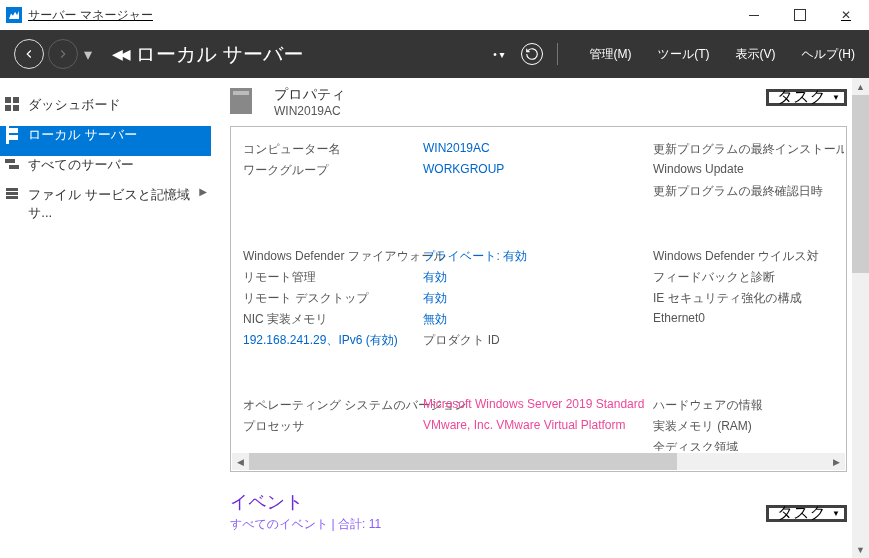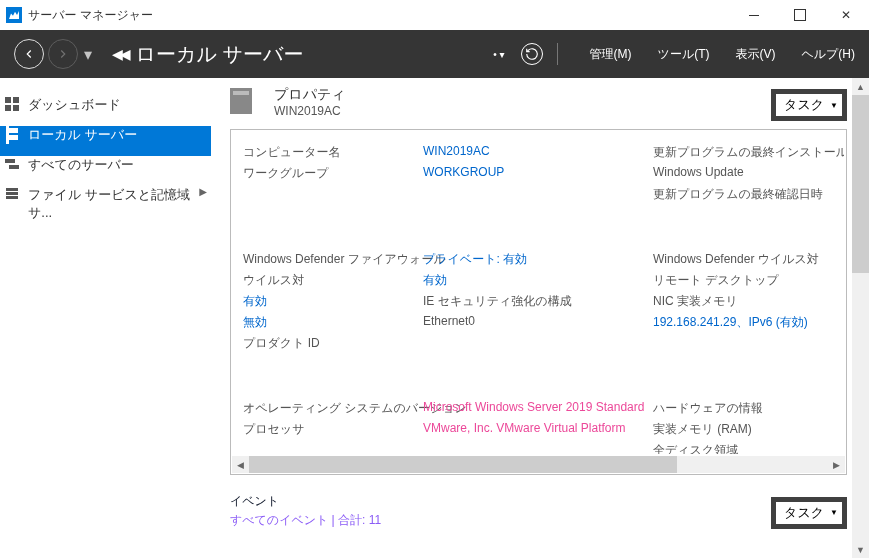--- a/index.html
+++ b/index.html
@@ -1,18 +1,18 @@
 <!DOCTYPE html>
 <html><head>
 <meta charset="utf-8">
 <style>
 * { margin: 0; padding: 0; box-sizing: border-box; font-family: "Yu Gothic UI", "Meiryo", "Segoe UI", sans-serif; }
 html, body { width: 869px; height: 558px; background: #fff; overflow: hidden; }
 
-.titlebar { height: 30px; display: flex; align-items: center; padding: 0 0 0 6px; background: #fff; }
+.titlebar { height: 30px; display: flex; align-items: center; padding: 0 0 0 6px; background: #fff; text-decoration: underline; }
 .titlebar .app-icon { width: 16px; height: 16px; background: #0078d7; margin-right: 6px; display: flex; align-items: center; justify-content: center; }
 .titlebar .app-icon::after { content: ""; width: 10px; height: 8px; background: #fff; clip-path: polygon(0 100%, 20% 30%, 40% 60%, 60% 10%, 80% 50%, 100% 0, 100% 100%); }
 .titlebar .title { font-size: 12px; color: #333; }
 .titlebar .spacer { flex: 1; }
 .titlebar .winbtn { width: 46px; height: 30px; display: flex; align-items: center; justify-content: center; font-size: 12px; color: #333; }
 .winbtn.min::before { content: ""; width: 10px; height: 1px; background: #333; }
 .winbtn.max::before { content: ""; width: 10px; height: 10px; border: 1px solid #333; }
 .winbtn.close::before { content: "✕"; font-size: 12px; }
 
 .ribbon { height: 48px; background: #353535; color: #fff; display: flex; align-items: center; padding: 0 14px; }
@@ -43,39 +43,39 @@
 
 .main { flex: 1; background: #fff; overflow: hidden; position: relative; }
 .main-inner { padding: 8px 22px 0 18px; height: 100%; overflow-y: auto; }
 
 .section-head { display: flex; align-items: flex-start; gap: 22px; margin-bottom: 8px; }
 .section-icon { width: 22px; height: 26px; background: #888; margin-top: 2px; position: relative; }
 .section-icon::after { content: ""; position: absolute; left: 3px; top: 3px; right: 3px; height: 4px; background: #bbb; }
 .section-title { font-size: 14px; color: #333; }
 .section-sub { font-size: 12px; color: #555; }
 .section-head .spacer { flex: 1; }
-.task-btn { border: 5px solid #404040; background: #fff; font-size: 13px; padding: 1px 18px 1px 8px; position: relative; display: flex; align-items: center; height: 32px; margin-top: 3px; }
+.task-btn { border: 3px solid #404040; background: #fff; font-size: 16px; padding: 1px 18px 1px 8px; position: relative; display: flex; align-items: center; height: 17px; margin-top: 3px; }
 .task-btn::after { content: "▼"; position: absolute; right: 4px; font-size: 8px; }
 
 .props-box { border: 1px solid #bbb; padding: 14px 2px 22px 12px; position: relative; height: 346px; }
 .props-scroll { overflow: hidden; height: 310px; }
 .props-grid { display: grid; grid-template-columns: 180px 230px 180px; column-gap: 0; row-gap: 4px; font-size: 12px; color: #555; }
 .props-grid .lbl { color: #555; white-space: nowrap; }
 .props-grid .val { color: #ec4899; white-space: nowrap; }
 .props-grid .val.link { color: #0066cc; }
 .props-grid .gap { grid-column: 1 / -1; height: 40px; }
 
 .hscroll { position: absolute; left: 1px; right: 1px; bottom: 1px; height: 17px; background: #f0f0f0; display: flex; align-items: center; }
 .hscroll .arrow { width: 17px; height: 17px; display: flex; align-items: center; justify-content: center; color: #666; font-size: 9px; }
 .hscroll .track { flex: 1; height: 17px; background: #f0f0f0; position: relative; }
 .hscroll .thumb { position: absolute; left: 0; width: 74%; height: 100%; background: #cdcdcd; }
 
 .events { margin-top: 18px; }
 .events-head { display: flex; align-items: center; }
-.events-title { font-size: 12px; color: #0f172a; }
+.events-title { font-size: 18px; color: #6d28d9; }
 .events-sub { font-size: 12px; color: #8b5cf6; margin-top: 2px; }
 
 .vscroll { position: absolute; right: 0; top: 0; bottom: 0; width: 17px; background: #f0f0f0; display: flex; flex-direction: column; }
 .vscroll .arrow { height: 17px; display: flex; align-items: center; justify-content: center; font-size: 9px; color: #666; }
 .vscroll .track { flex: 1; position: relative; background: #f0f0f0; }
 .vscroll .thumb { position: absolute; top: 0; left: 0; right: 0; height: 40%; background: #cdcdcd; }
 </style>
 </head>
 <body>
 
@@ -203,22 +203,23 @@
             <div class="lbl"></div>
             <div class="val"></div>
             <div class="lbl">更新プログラムの最終確認日時</div>
 
             <div class="gap"></div>
 
             <div class="lbl">Windows Defender ファイアウォール</div>
             <div class="val link">プライベート: 有効</div>
             <div class="lbl">Windows Defender ウイルス対</div>
 
-            <div class="lbl">ウイルス対</div>
+            <div class="lbl">リモート管理</div>
             <div class="val link">有効</div>
+            <div class="lbl">フィードバックと診断</div>
 
             <div class="lbl">リモート デスクトップ</div>
             <div class="val link">有効</div>
             <div class="lbl">IE セキュリティ強化の構成</div>
 
             <div class="lbl">NIC 実装メモリ</div>
             <div class="val link">無効</div>
 
             <div class="lbl">Ethernet0</div>
             <div class="val link">192.168.241.29、IPv6 (有効)</div>

